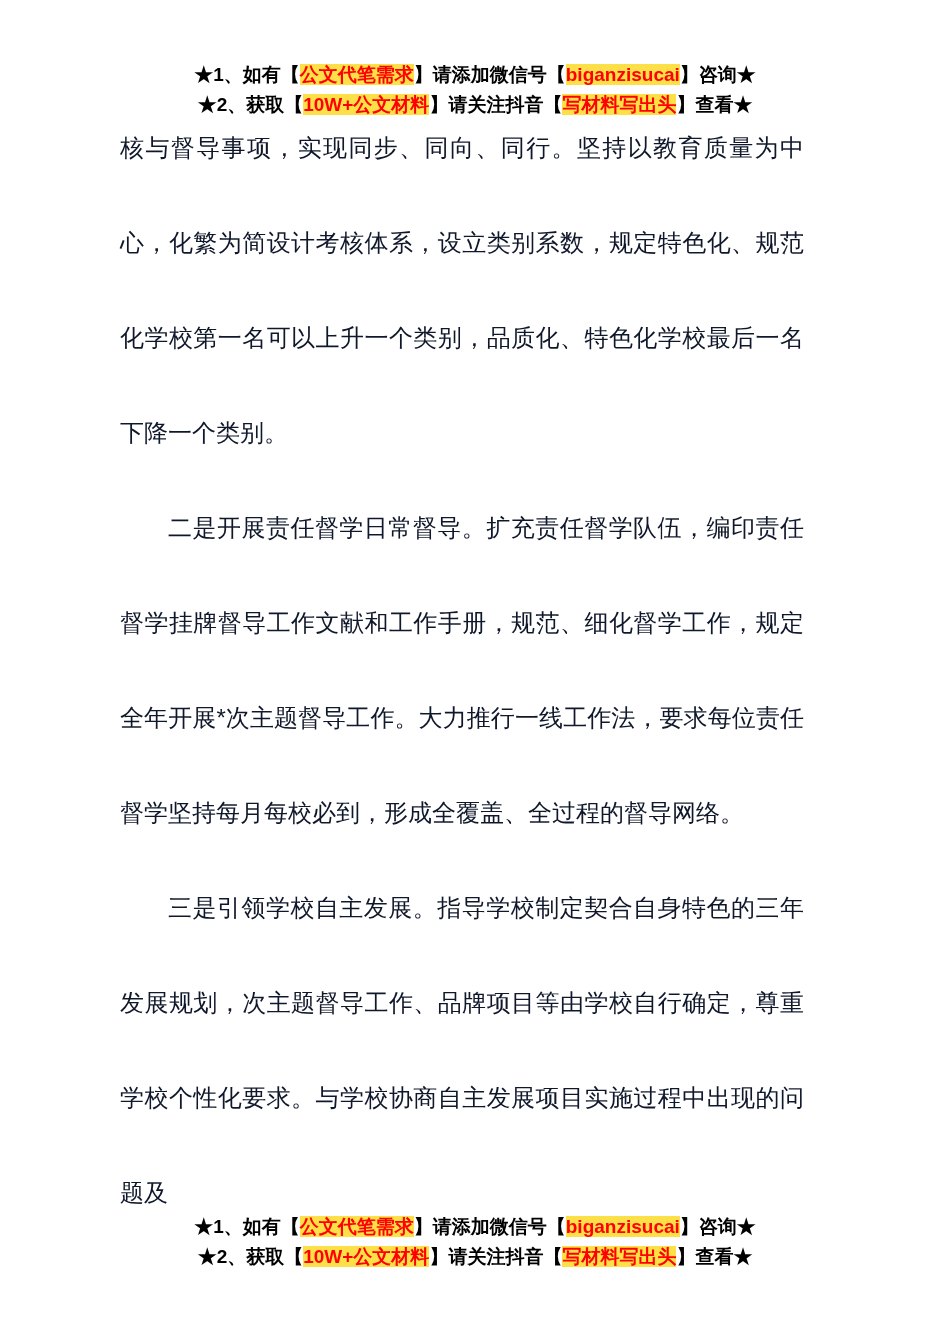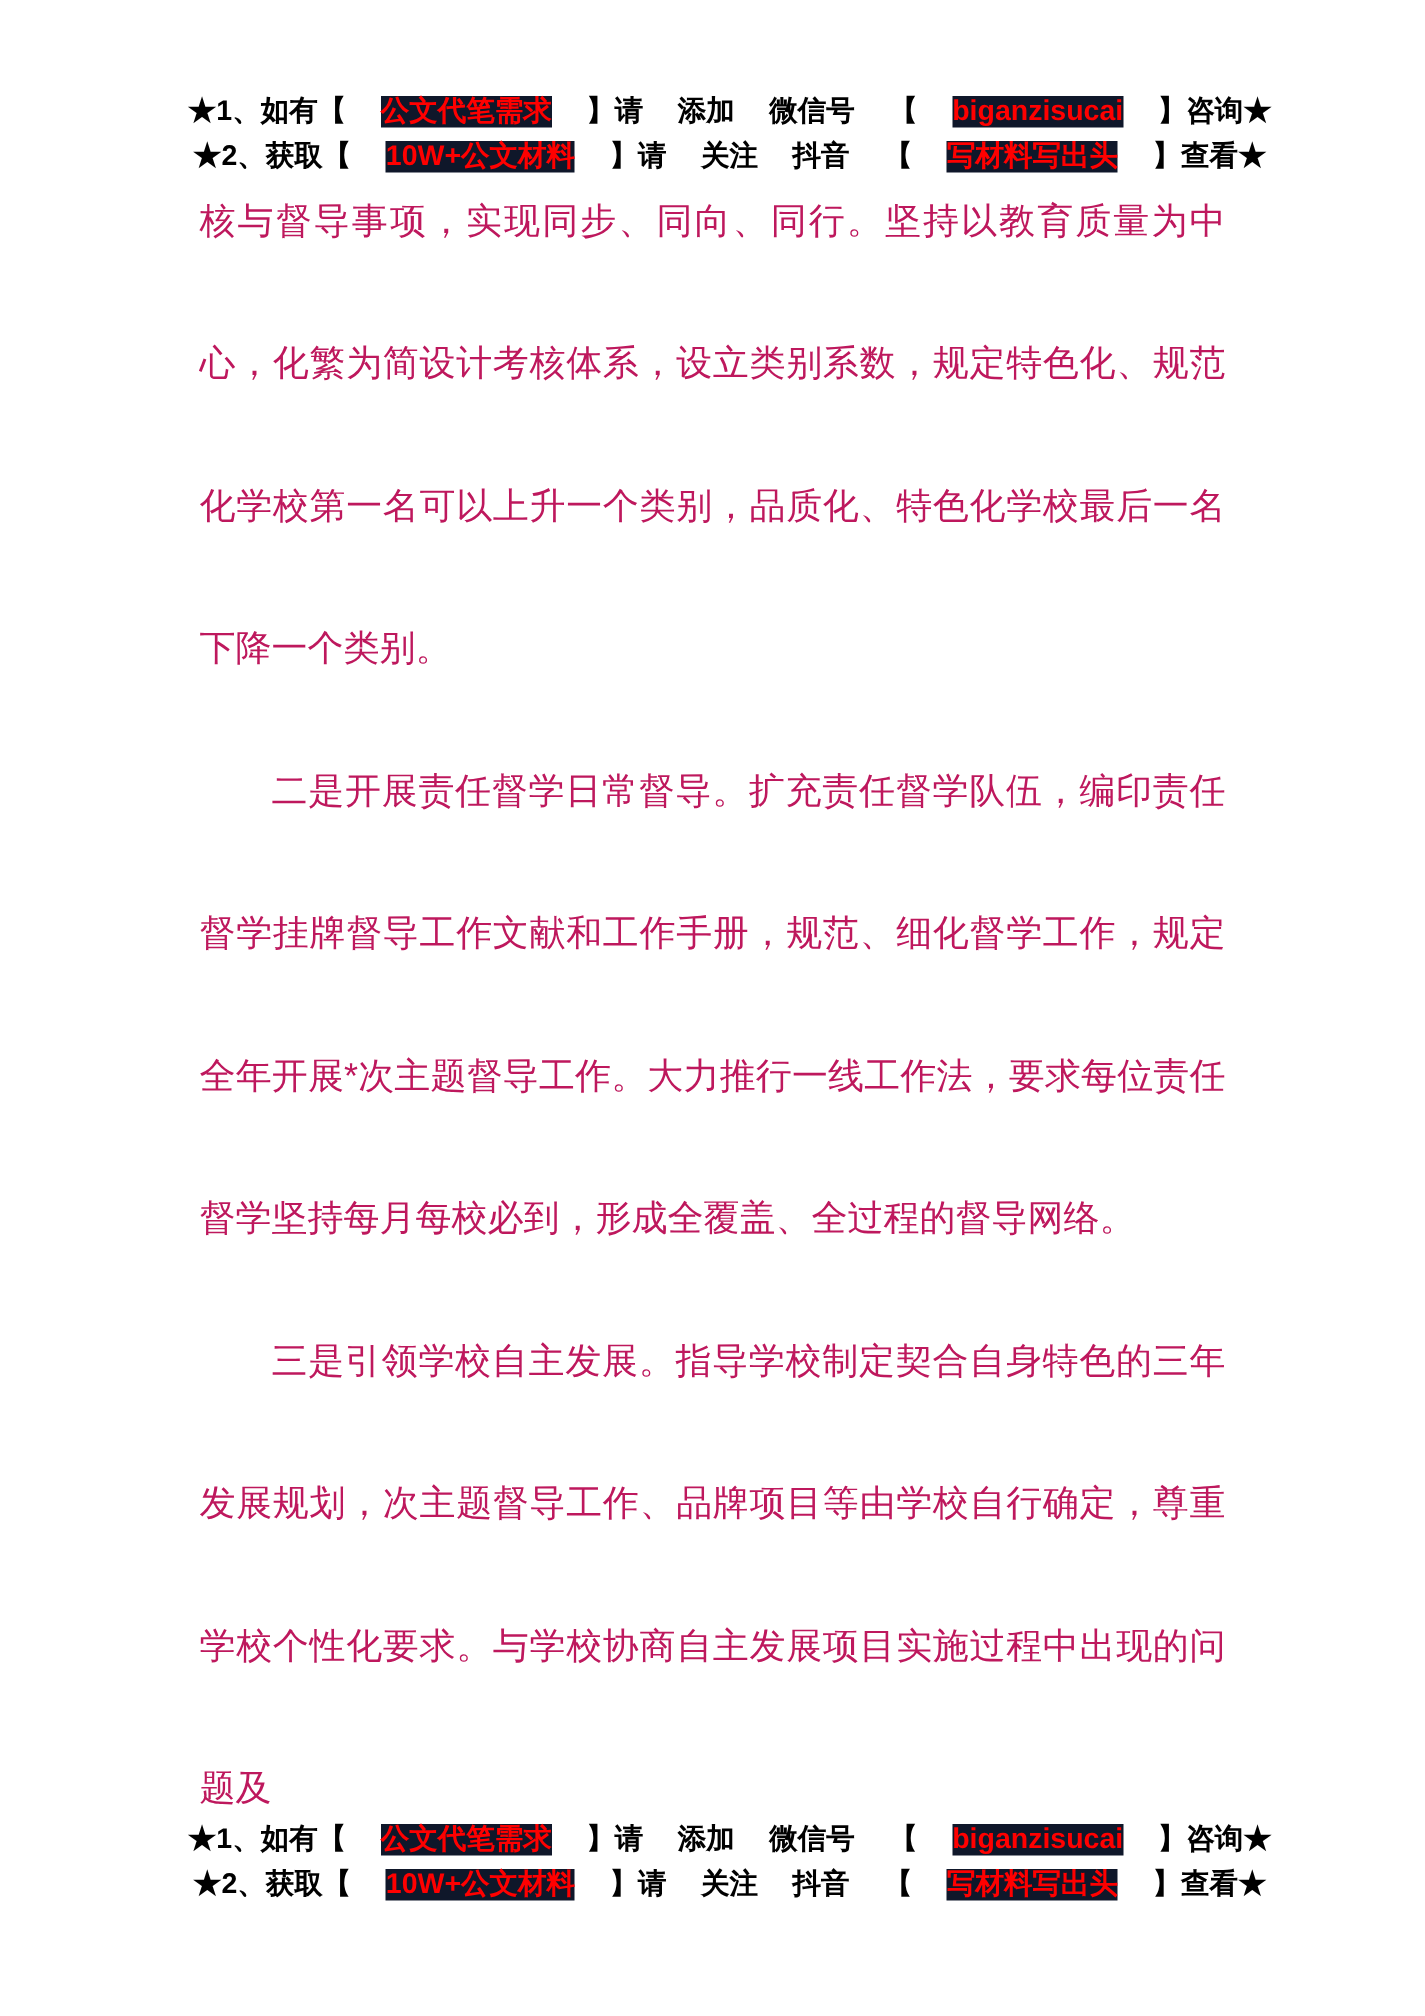--- a/index.html
+++ b/index.html
@@ -21,35 +21,35 @@
   }
   .ad-banner.top { top: 60px; }
   .ad-banner.bottom { top: 1212px; }
   .ad-line {
     font-size: 19px;
     font-weight: bold;
     line-height: 30px;
     white-space: nowrap;
     color: #000000;
   }
-  .seg { font-weight: bold; margin-left: 23px; }
+  .seg { font-weight: bold; }
   .seg-normal { font-weight: bold; }
   .seg-red { color: #ff0000; }
-  .seg-hl { background: #0f172a; }
+  .seg-hl { background: #fde047; }
   .seg-u { }
   
   .doc-body {
     position: absolute;
-    left: 133px;
+    left: 120px;
     top: 100px;
     width: 684px;
     font-size: 24px;
     line-height: 95px;
     text-align: justify;
-    color: #be185d;
+    color: #0f172a;
   }
   .para { margin: 0; padding: 0; }
   .para.indent { text-indent: 48px; }
 </style>
 </head>
 <body>
 
 <div class="page">
 
   <div class="ad-banner top">

